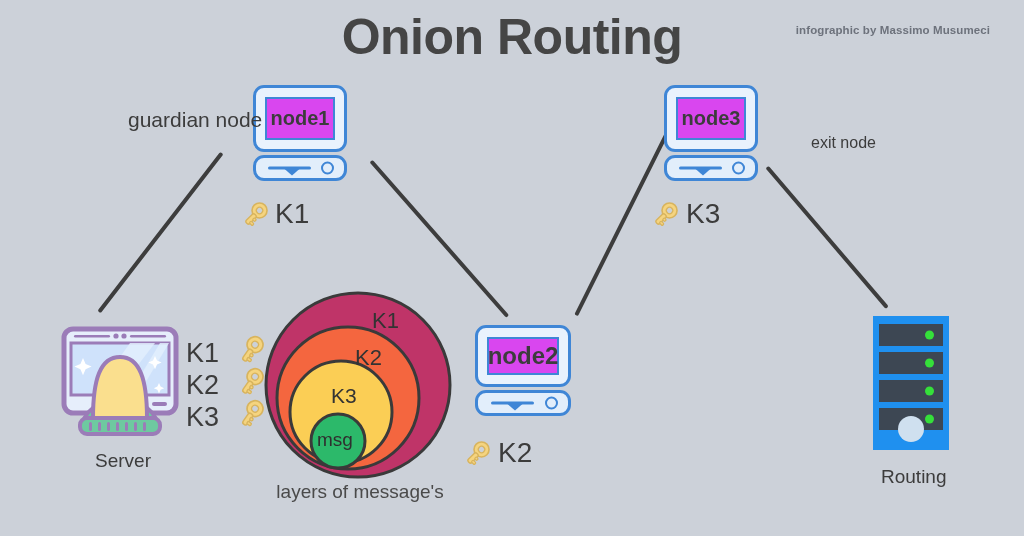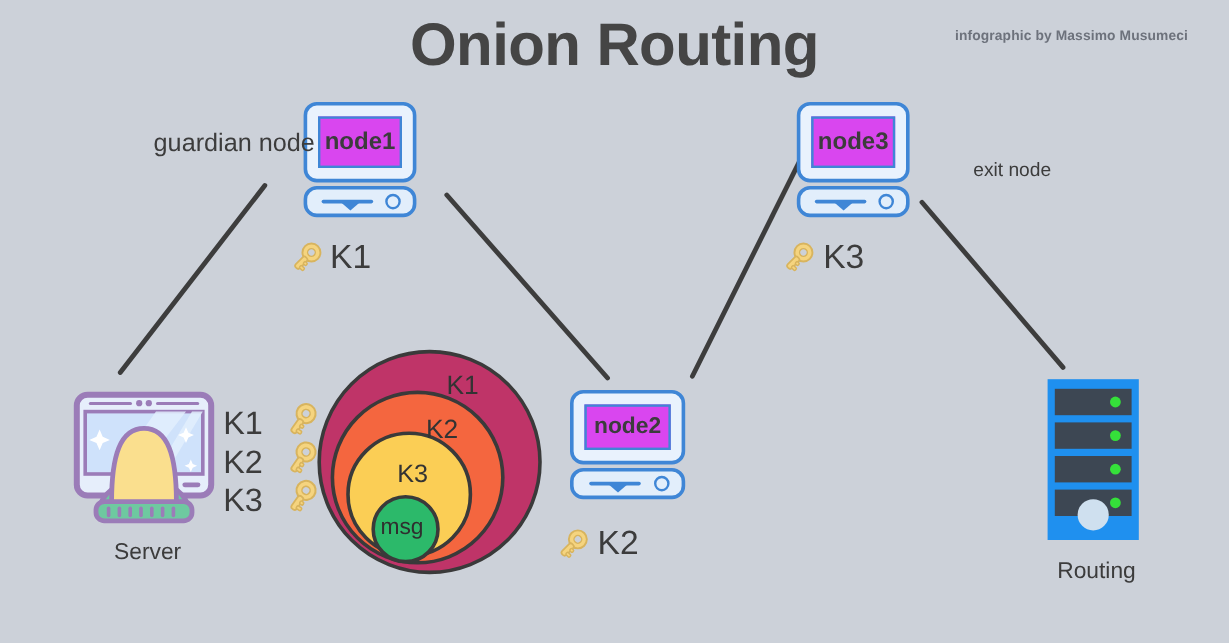--- a/index.html
+++ b/index.html
@@ -153,21 +153,21 @@
         <rect x="3" y="13.6" width="12" height="4.8" rx="2" fill="#f5d47f" stroke="#d8b45e" stroke-width="1.4"></rect>
         <rect x="5" y="17.4" width="2.6" height="4.2" rx="1" fill="#f5d47f" stroke="#d8b45e" stroke-width="1.2"></rect>
         <rect x="9.6" y="17.4" width="2.6" height="3" rx="1" fill="#f5d47f" stroke="#d8b45e" stroke-width="1.2"></rect>
       </g>
     </svg>
   </div>
   <div class="lbl" style="left:686px;top:198px;font-size:28px;">K3</div>
 
   <div class="monitor" style="left:475px;top:325px;width:96px;">
     <div class="mon-body" style="height:62px;">
-      <div class="mon-screen" style="font-size:19px;">
+      <div class="mon-screen" style="font-size:24px;">
         <span>node2</span>
       </div>
     </div>
     <div class="mon-base" style="height:26px;">
       <div class="mon-slot"></div>
       <div class="mon-dot"></div>
     </div>
   </div>
 
   <div class="key" style="left:462px;top:437px;">
@@ -188,20 +188,21 @@
     <circle cx="348" cy="398" r="71" fill="#f4663f" stroke="#3a3a3a" stroke-width="3"></circle>
     <circle cx="341" cy="412" r="51" fill="#fbce55" stroke="#3a3a3a" stroke-width="3"></circle>
     <circle cx="338" cy="441" r="27" fill="#2cb96a" stroke="#3a3a3a" stroke-width="3"></circle>
   </svg>
   <div class="lbl" style="left:372px;top:308px;font-size:22px;color:#333;">K1</div>
   <div class="lbl" style="left:355px;top:345px;font-size:22px;color:#333;">K2</div>
   <div class="lbl" style="left:331px;top:384px;font-size:21px;color:#333;">K3</div>
   <div class="lbl" style="left:317px;top:429px;font-size:19px;color:#2f2f2f;">msg</div>
 
   <div class="onion-cap" style="left:252px;top:480px;width:216px;">
+    <div>layers of message's</div>
   </div>
 
   <div class="client" style="left:60px;top:325px;">
     <svg width="120" height="112" viewBox="0 0 120 112">
 
       <rect x="4" y="4" width="112" height="84" rx="9" fill="#e6eefb" stroke="#9b7cb8" stroke-width="5"></rect>
       <rect x="11" y="18" width="98" height="52" fill="#cfe2fb" stroke="#9b7cb8" stroke-width="3"></rect>
 
       <polygon points="70,18 95,18 55,70 33,70" fill="#e2effd" opacity="0.85"></polygon>
       <polygon points="100,18 109,18 78,70 69,70" fill="#e2effd" opacity="0.85"></polygon>

